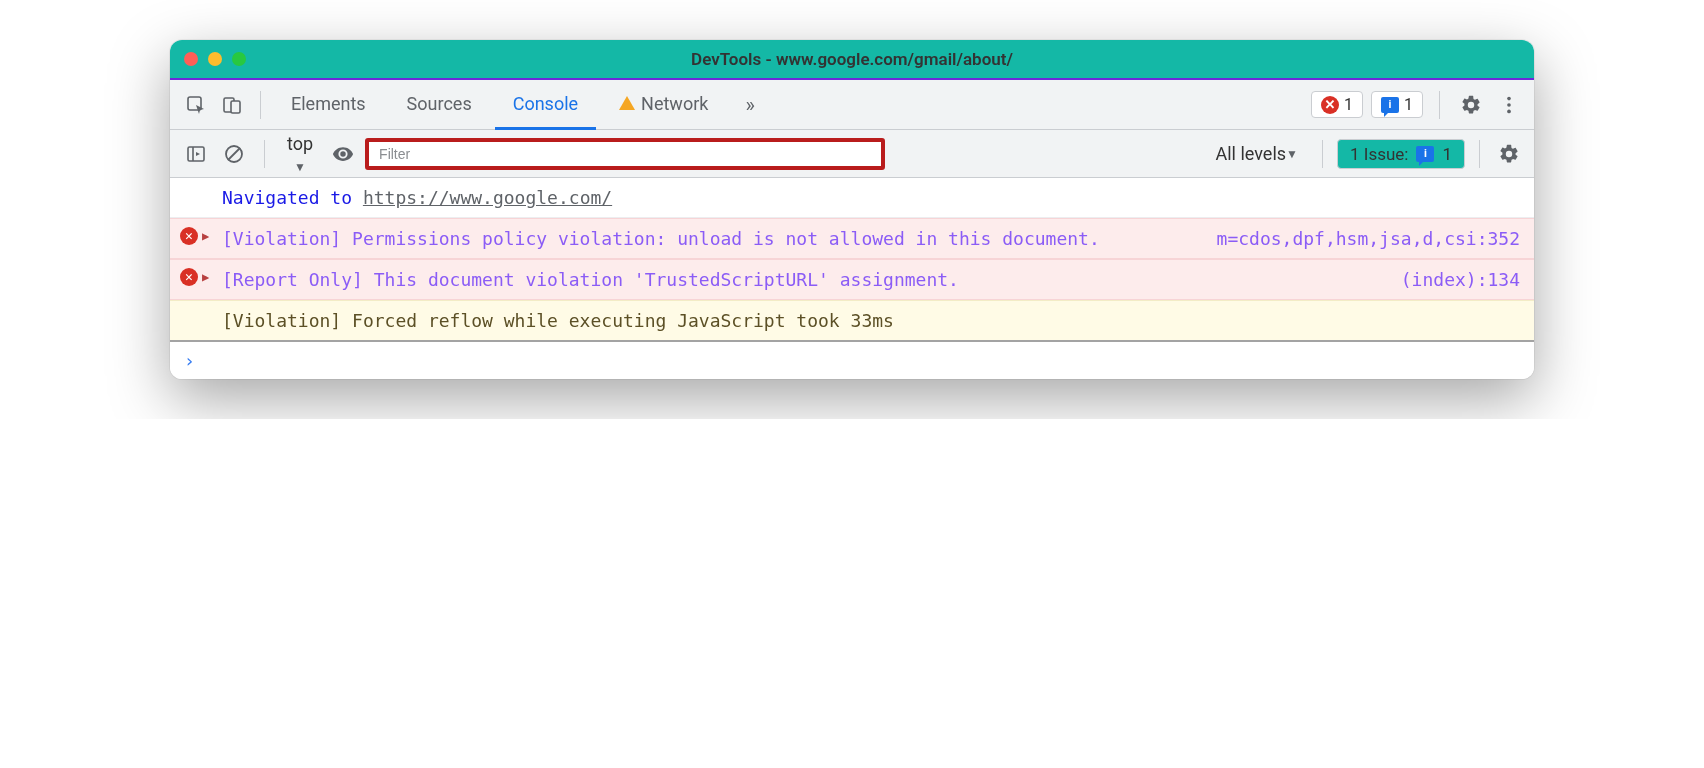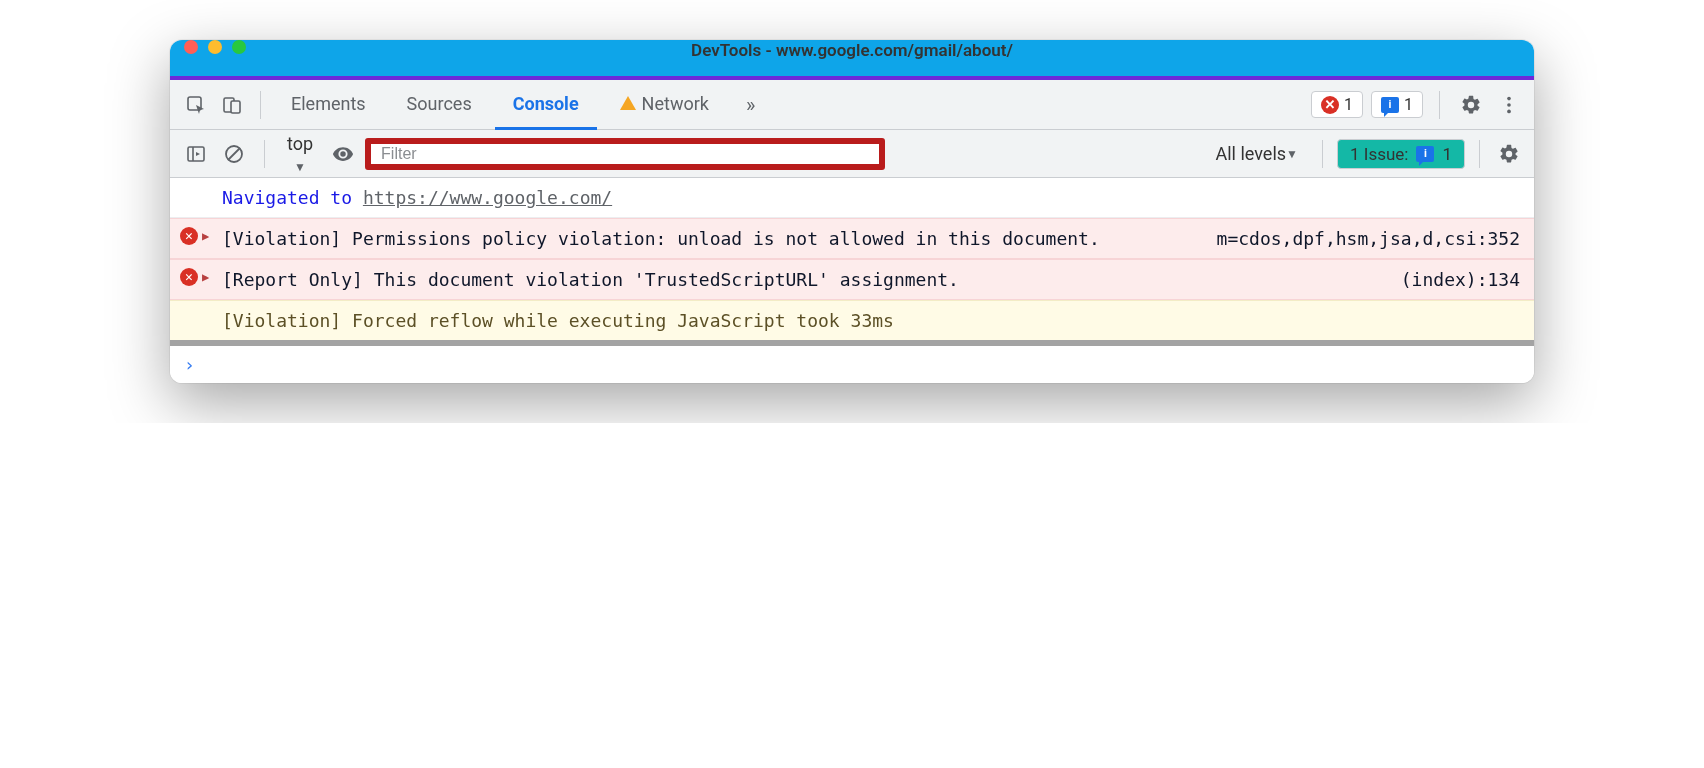--- a/index.html
+++ b/index.html
@@ -13,24 +13,25 @@
 }
 .window {
   width: 1364px;
   background: #fff;
   border-radius: 12px;
   box-shadow: 0 20px 60px rgba(0,0,0,0.35), 0 0 0 1px rgba(0,0,0,0.05);
   overflow: hidden;
 }
 .titlebar {
   height: 40px;
-  background: #0ea5e9;
+  background: #14b8a6;
   display: flex;
+  align-items: center;
   padding: 0 14px;
-  border-bottom: 4px solid #6d28d9;
+  border-bottom: 2px solid #6d28d9;
   position: relative;
 }
 .traffic { display: flex; gap: 10px; }
 .traffic span { width: 14px; height: 14px; border-radius: 50%; display: block; }
 .tl-close { background: #ff5f57; }
 .tl-min { background: #febc2e; }
 .tl-max { background: #28c840; }
 .title {
   position: absolute; left: 0; right: 0; text-align: center;
   font-size: 17px; font-weight: 600; color: #333; pointer-events: none;
@@ -48,21 +49,21 @@
   width: 32px; height: 32px; display: flex; align-items: center; justify-content: center;
   color: #5f6368; cursor: pointer; border-radius: 2px;
 }
 .vsep { width: 1px; height: 28px; background: #cacdd1; margin: 0 8px; }
 .tabs { display: flex; align-items: center; gap: 5px; flex: 1; }
 .tab {
   padding: 0 18px; height: 50px; display: flex; align-items: center;
   font-size: 18px; color: #5f6368; cursor: pointer; gap: 6px;
   border-bottom: 3px solid transparent;
 }
-.tab.active { color: #1a73e8; border-bottom-color: #1a73e8; font-weight: 700; }
+.tab.active { color: #1a73e8; border-bottom-color: #1a73e8; font-weight: 400; }
 .more-tabs { color: #5f6368; padding: 0 14px; font-size: 20px; cursor: pointer; }
 .right-tools { display: flex; align-items: center; gap: 8px; }
 .badge {
   display: inline-flex; align-items: center; gap: 5px;
   border: 1px solid #cacdd1; border-radius: 4px; padding: 3px 9px;
   background: #fff; font-size: 16px; color: #333; cursor: pointer;
 }
 .warn-tri {
   width: 0; height: 0; border-left: 8px solid transparent; border-right: 8px solid transparent;
   border-bottom: 14px solid #f5a623; position: relative; display: inline-block;
@@ -70,44 +71,44 @@
 .gear, .kebab { color: #5f6368; cursor: pointer; padding: 4px; }
 .toolbar2 {
   height: 48px; background: #f1f3f4; border-bottom: 1px solid #cacdd1;
   display: flex; align-items: center; padding: 0 10px; gap: 6px;
 }
 .context-sel {
   display: flex; align-items: center; gap: 6px; padding: 4px 8px;
   font-size: 18px; color: #333; cursor: pointer; flex-direction: column;
 }
 .filter-input {
-  flex: 0 0 520px; height: 32px; border: 6px solid #b91c1c; border-radius: 3px;
-  padding: 0 10px; font-size: 16px; background: #fff; color: #333;
+  flex: 0 0 520px; height: 32px; border: 4px solid #b91c1c; border-radius: 3px;
+  padding: 0 10px; font-size: 14px; background: #fff; color: #333;
 }
 .filter-input::placeholder { color: #8a8d91; }
 .spacer { flex: 1; }
 .levels {
   display: flex; align-items: center; padding: 4px 10px;
   font-size: 18px; color: #333; cursor: pointer;
 }
 .issue-btn {
   display: flex; align-items: center; gap: 8px; border: 1px solid #cacdd1;
   border-radius: 4px; padding: 4px 12px; background: #14b8a6; font-size: 17px;
   color: #333; cursor: pointer;
 }
 .console-body { background: #fff; font-family: Menlo, Consolas, monospace; font-size: 18px; }
 .row { display: flex; align-items: flex-start; padding: 6px 14px 6px 10px; border-bottom: 1px solid #eceef0; line-height: 1.5; }
 .row .gutter { width: 42px; display: flex; align-items: flex-start; justify-content: flex-start; gap: 4px; padding-top: 2px; flex-shrink: 0; }
 .row .msg { flex: 1; word-break: break-word; }
 .row .src { color: #5f6368; cursor: pointer; margin-left: 20px; white-space: nowrap; }
 .row.nav .msg .navlabel { color: #1a1ae6; }
 .row.nav .msg .navurl { color: #5f6368; text-decoration: underline; }
 .row.error { background: #fdecec; border-top: 1px solid #f7d4d6; border-bottom: 1px solid #f7d4d6; }
-.row.error .msg, .row.error .src { color: #0f172a; }
-.row.warn { background: #fffbe6; border-top: 1px solid #f3ecc6; border-bottom: 6px solid #a3a3a3; color: #5c5026; }
+.row.error .msg, .row.error .src { color: #8b5cf6; }
+.row.warn { background: #fffbe6; border-top: 1px solid #f3ecc6; border-bottom: 2px solid #a3a3a3; color: #5c5026; }
 .err-icon {
   width: 18px; height: 18px; border-radius: 50%; background: #d93025; color: #fff;
   display: inline-flex; align-items: center; justify-content: center; font-size: 13px; font-weight: bold;
 }
 .disc { color: #727272; font-size: 12px; cursor: pointer; }
 .row.error .disc { color: #b84040; }
 .prompt-row { display: flex; align-items: center; padding: 8px 14px; }
 .prompt { color: #367cf1; font-size: 18px; }
 svg { display: block; }
 .chev { font-size: 12px; color: #5f6368; }

